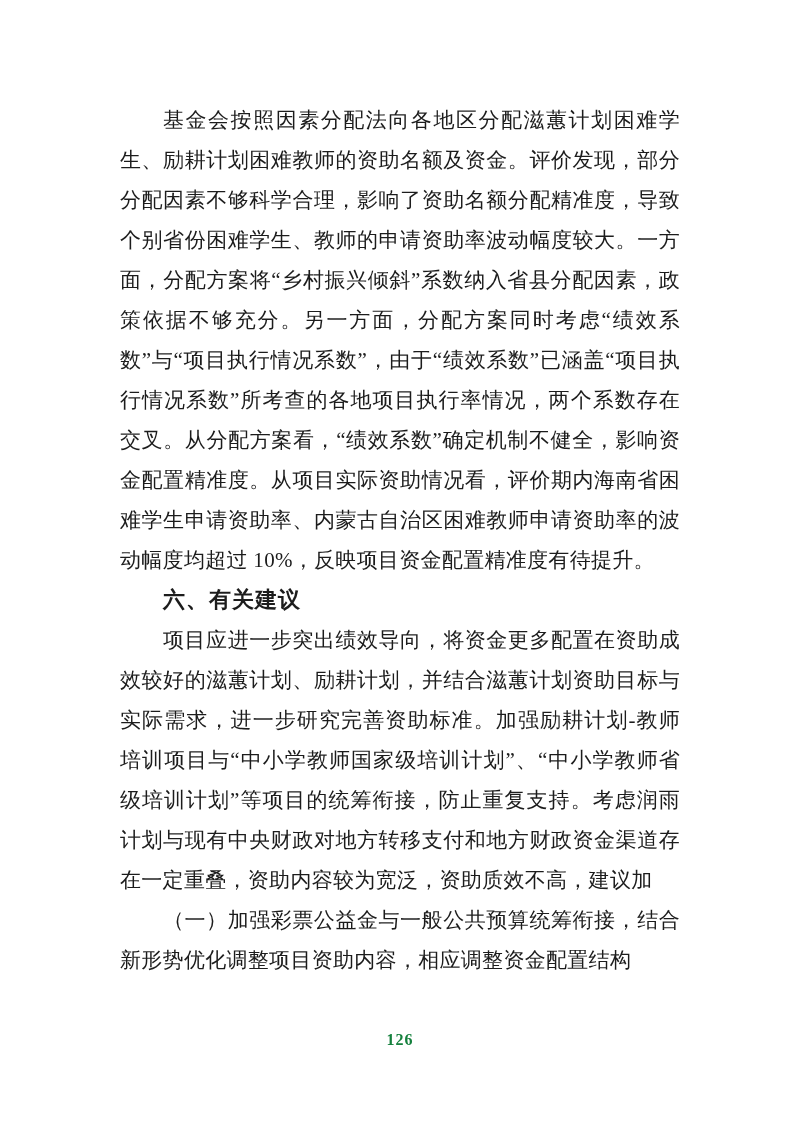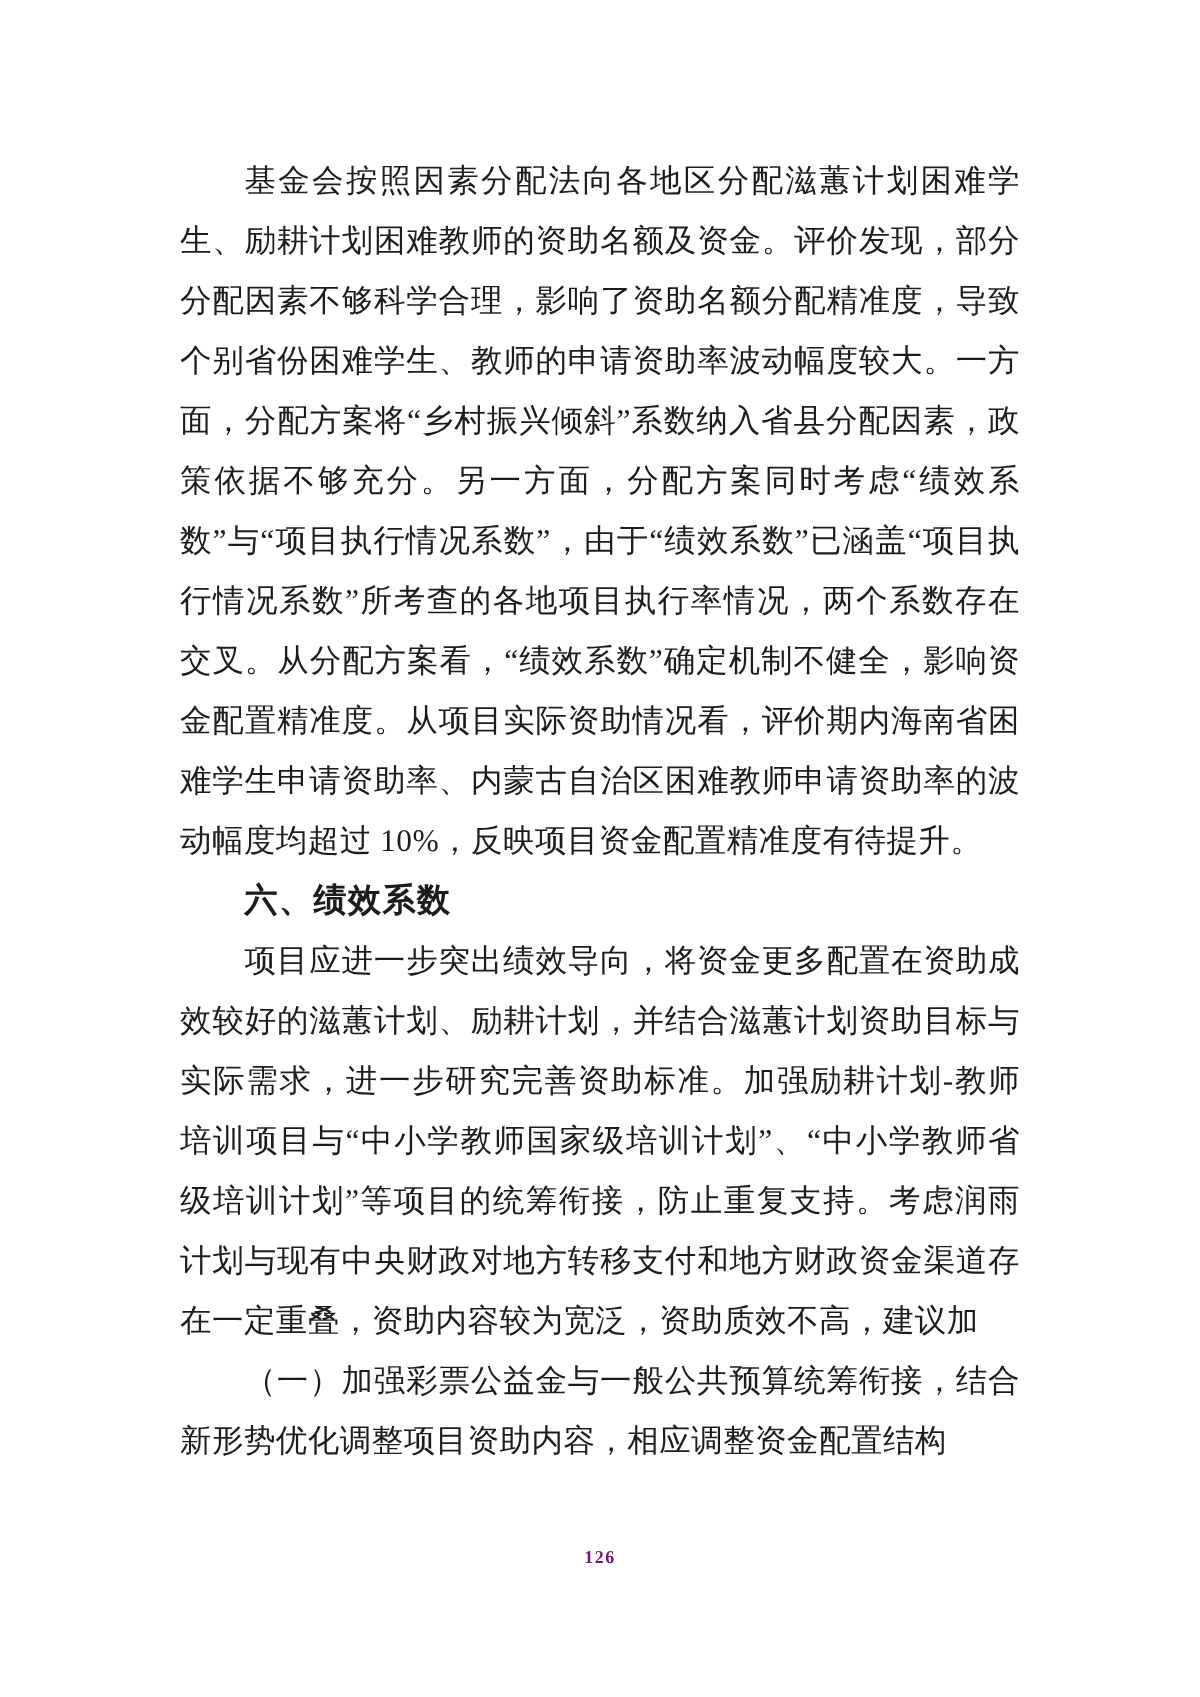--- a/index.html
+++ b/index.html
@@ -45,31 +45,31 @@
     }
     .subheading {
       text-indent: 43px;
     }
     .page-number {
       position: absolute;
       top: 1031px;
       left: 0;
       width: 100%;
       text-align: center;
-      font-size: 12px;
+      font-size: 16px;
       font-weight: bold;
       font-family: "Liberation Serif", serif;
       letter-spacing: 1px;
-      color: #701a75;
+      color: #15803d;
     }
   </style>
 </head>
 <body>
 
 <div class="page">
   <div class="body-text">
     <p class="para indent">基金会按照因素分配法向各地区分配滋蕙计划困难学生、励耕计划困难教师的资助名额及资金。评价发现，部分分配因素不够科学合理，影响了资助名额分配精准度，导致个别省份困难学生、教师的申请资助率波动幅度较大。一方面，分配方案将“乡村振兴倾斜”系数纳入省县分配因素，政策依据不够充分。另一方面，分配方案同时考虑“绩效系数”与“项目执行情况系数”，由于“绩效系数”已涵盖“项目执行情况系数”所考查的各地项目执行率情况，两个系数存在交叉。从分配方案看，“绩效系数”确定机制不健全，影响资金配置精准度。从项目实际资助情况看，评价期内海南省困难学生申请资助率、内蒙古自治区困难教师申请资助率的波动幅度均超过 10%，反映项目资金配置精准度有待提升。</p>
-    <h2 class="heading">六、绩效系数</h2>
+    <h2 class="heading">六、有关建议</h2>
     <p class="para indent">项目应进一步突出绩效导向，将资金更多配置在资助成效较好的滋蕙计划、励耕计划，并结合滋蕙计划资助目标与实际需求，进一步研究完善资助标准。加强励耕计划-教师培训项目与“中小学教师国家级培训计划”、“中小学教师省级培训计划”等项目的统筹衔接，防止重复支持。考虑润雨计划与现有中央财政对地方转移支付和地方财政资金渠道存在一定重叠，资助内容较为宽泛，资助质效不高，建议加</p>
     <p class="para subheading">（一）加强彩票公益金与一般公共预算统筹衔接，结合新形势优化调整项目资助内容，相应调整资金配置结构</p>
   </div>
   <div class="page-number">126</div>
 </div>
 
 </body></html>

